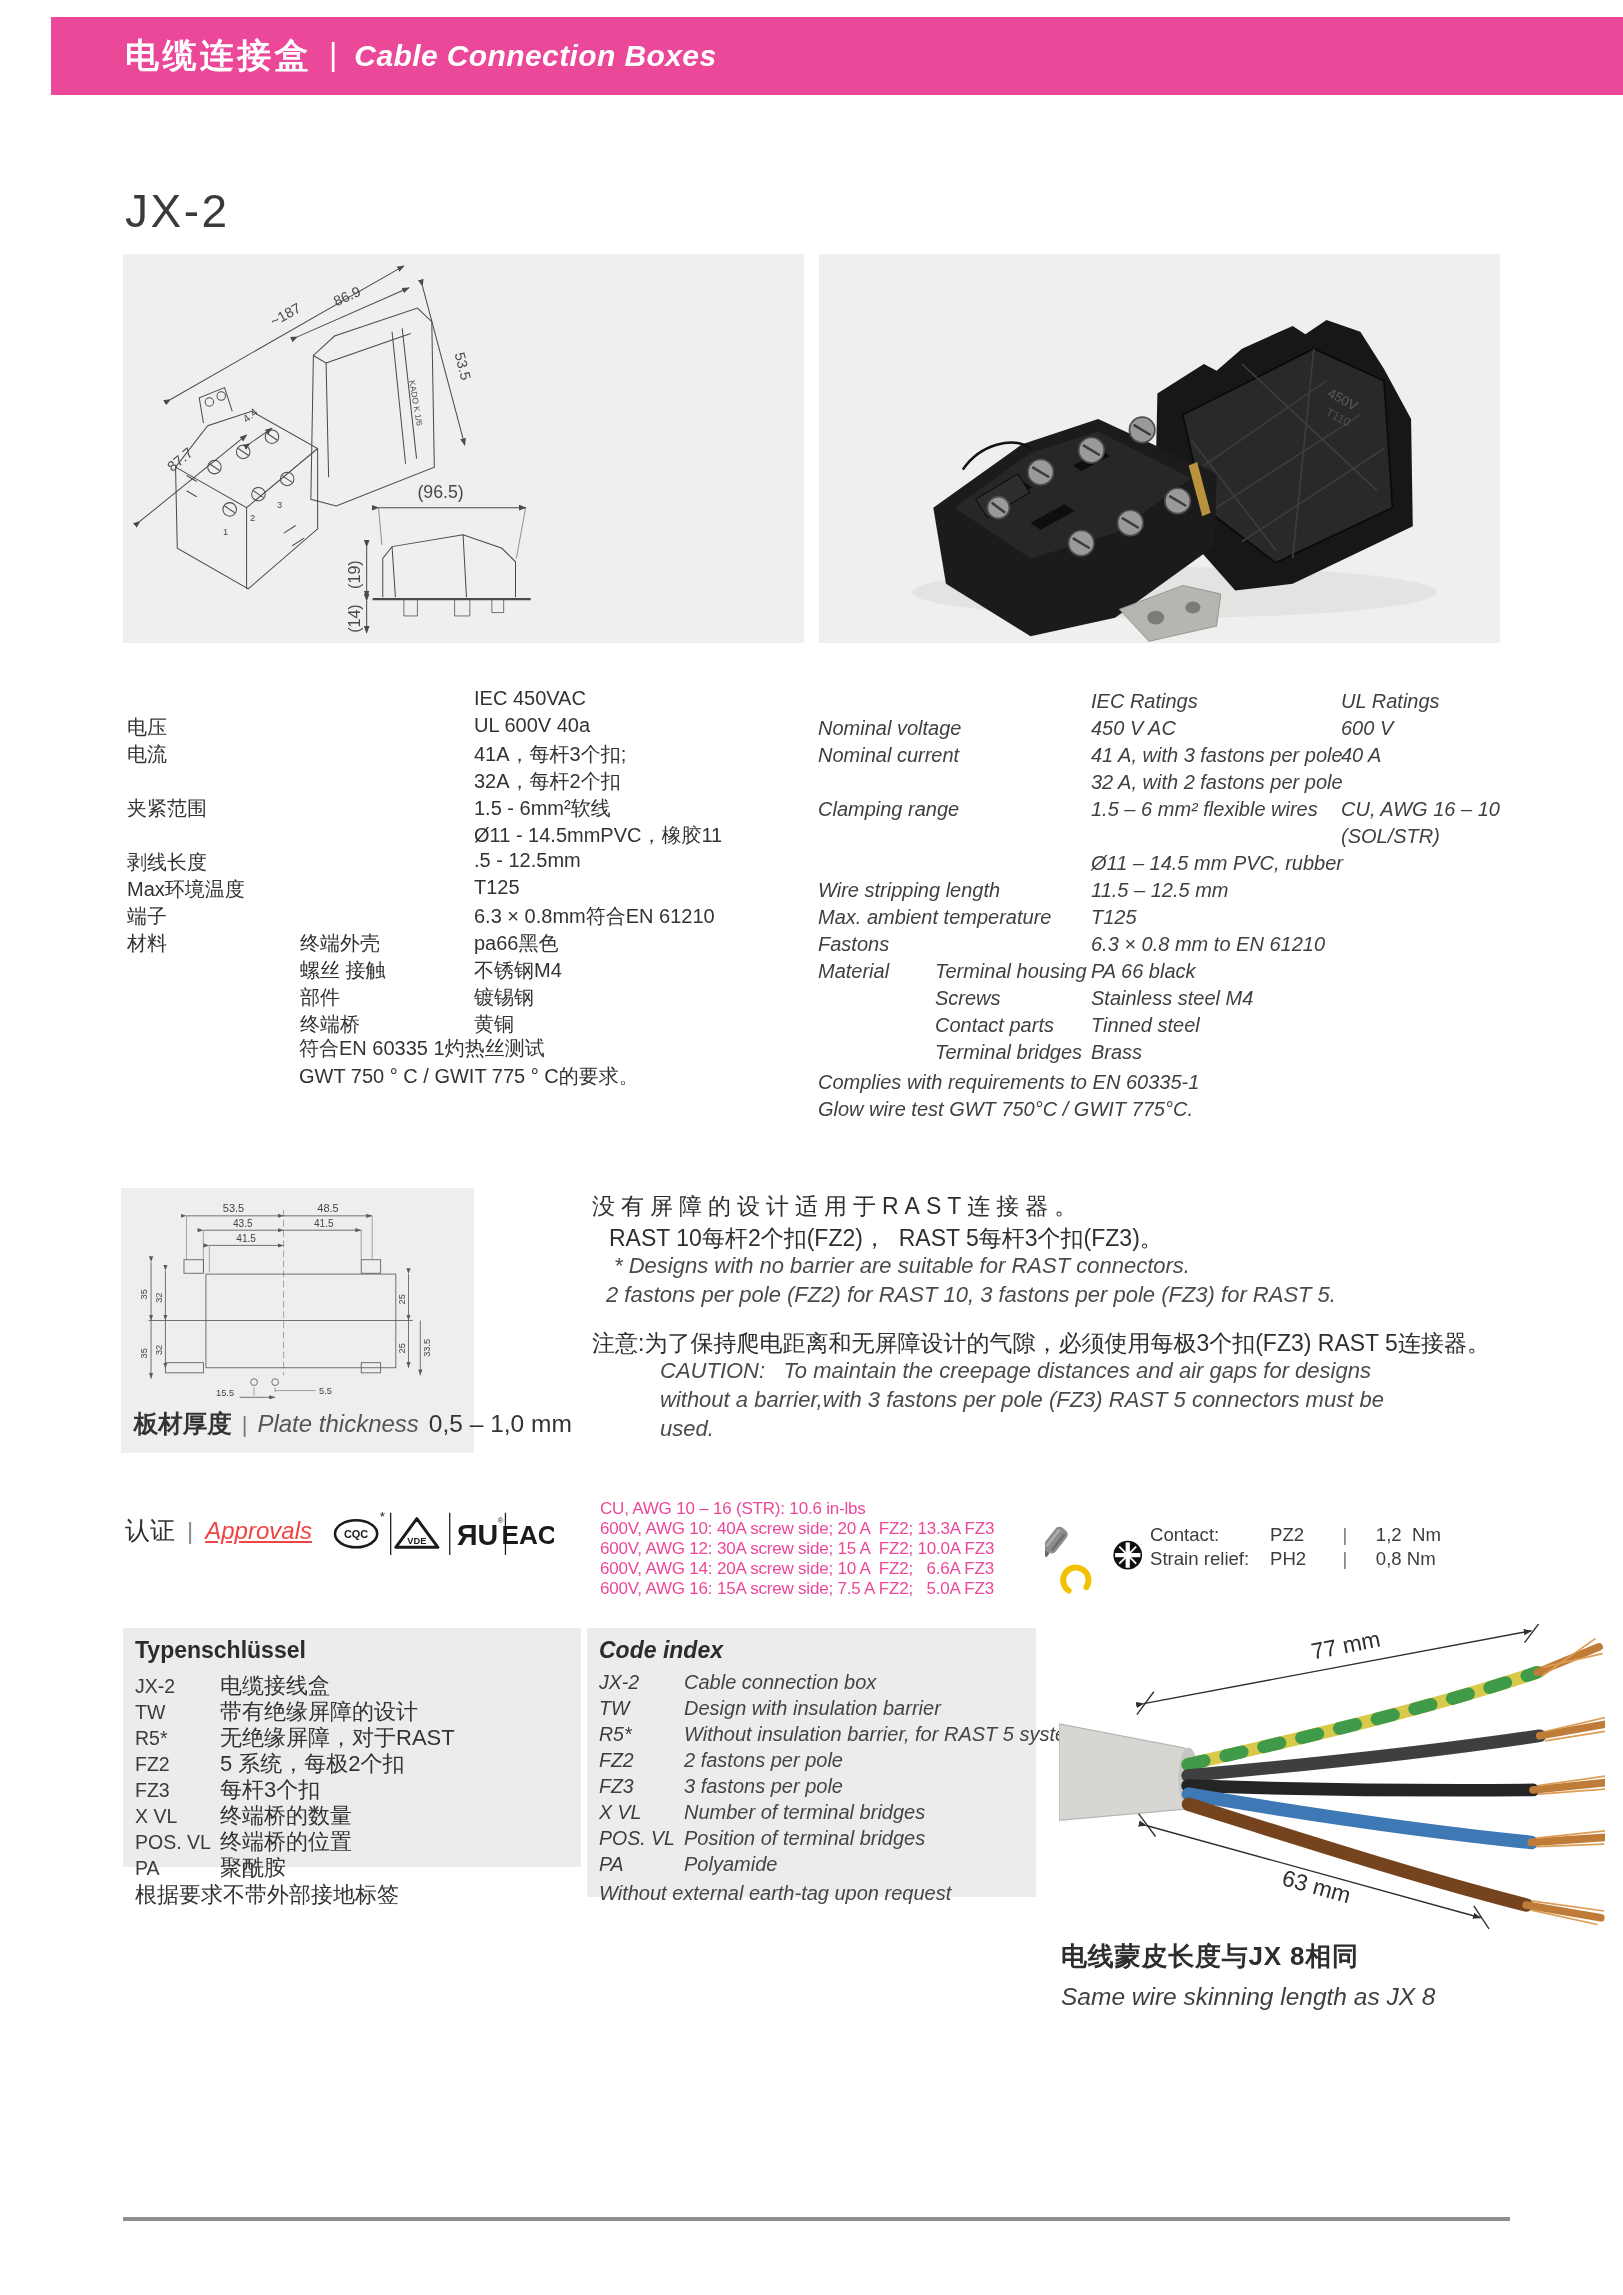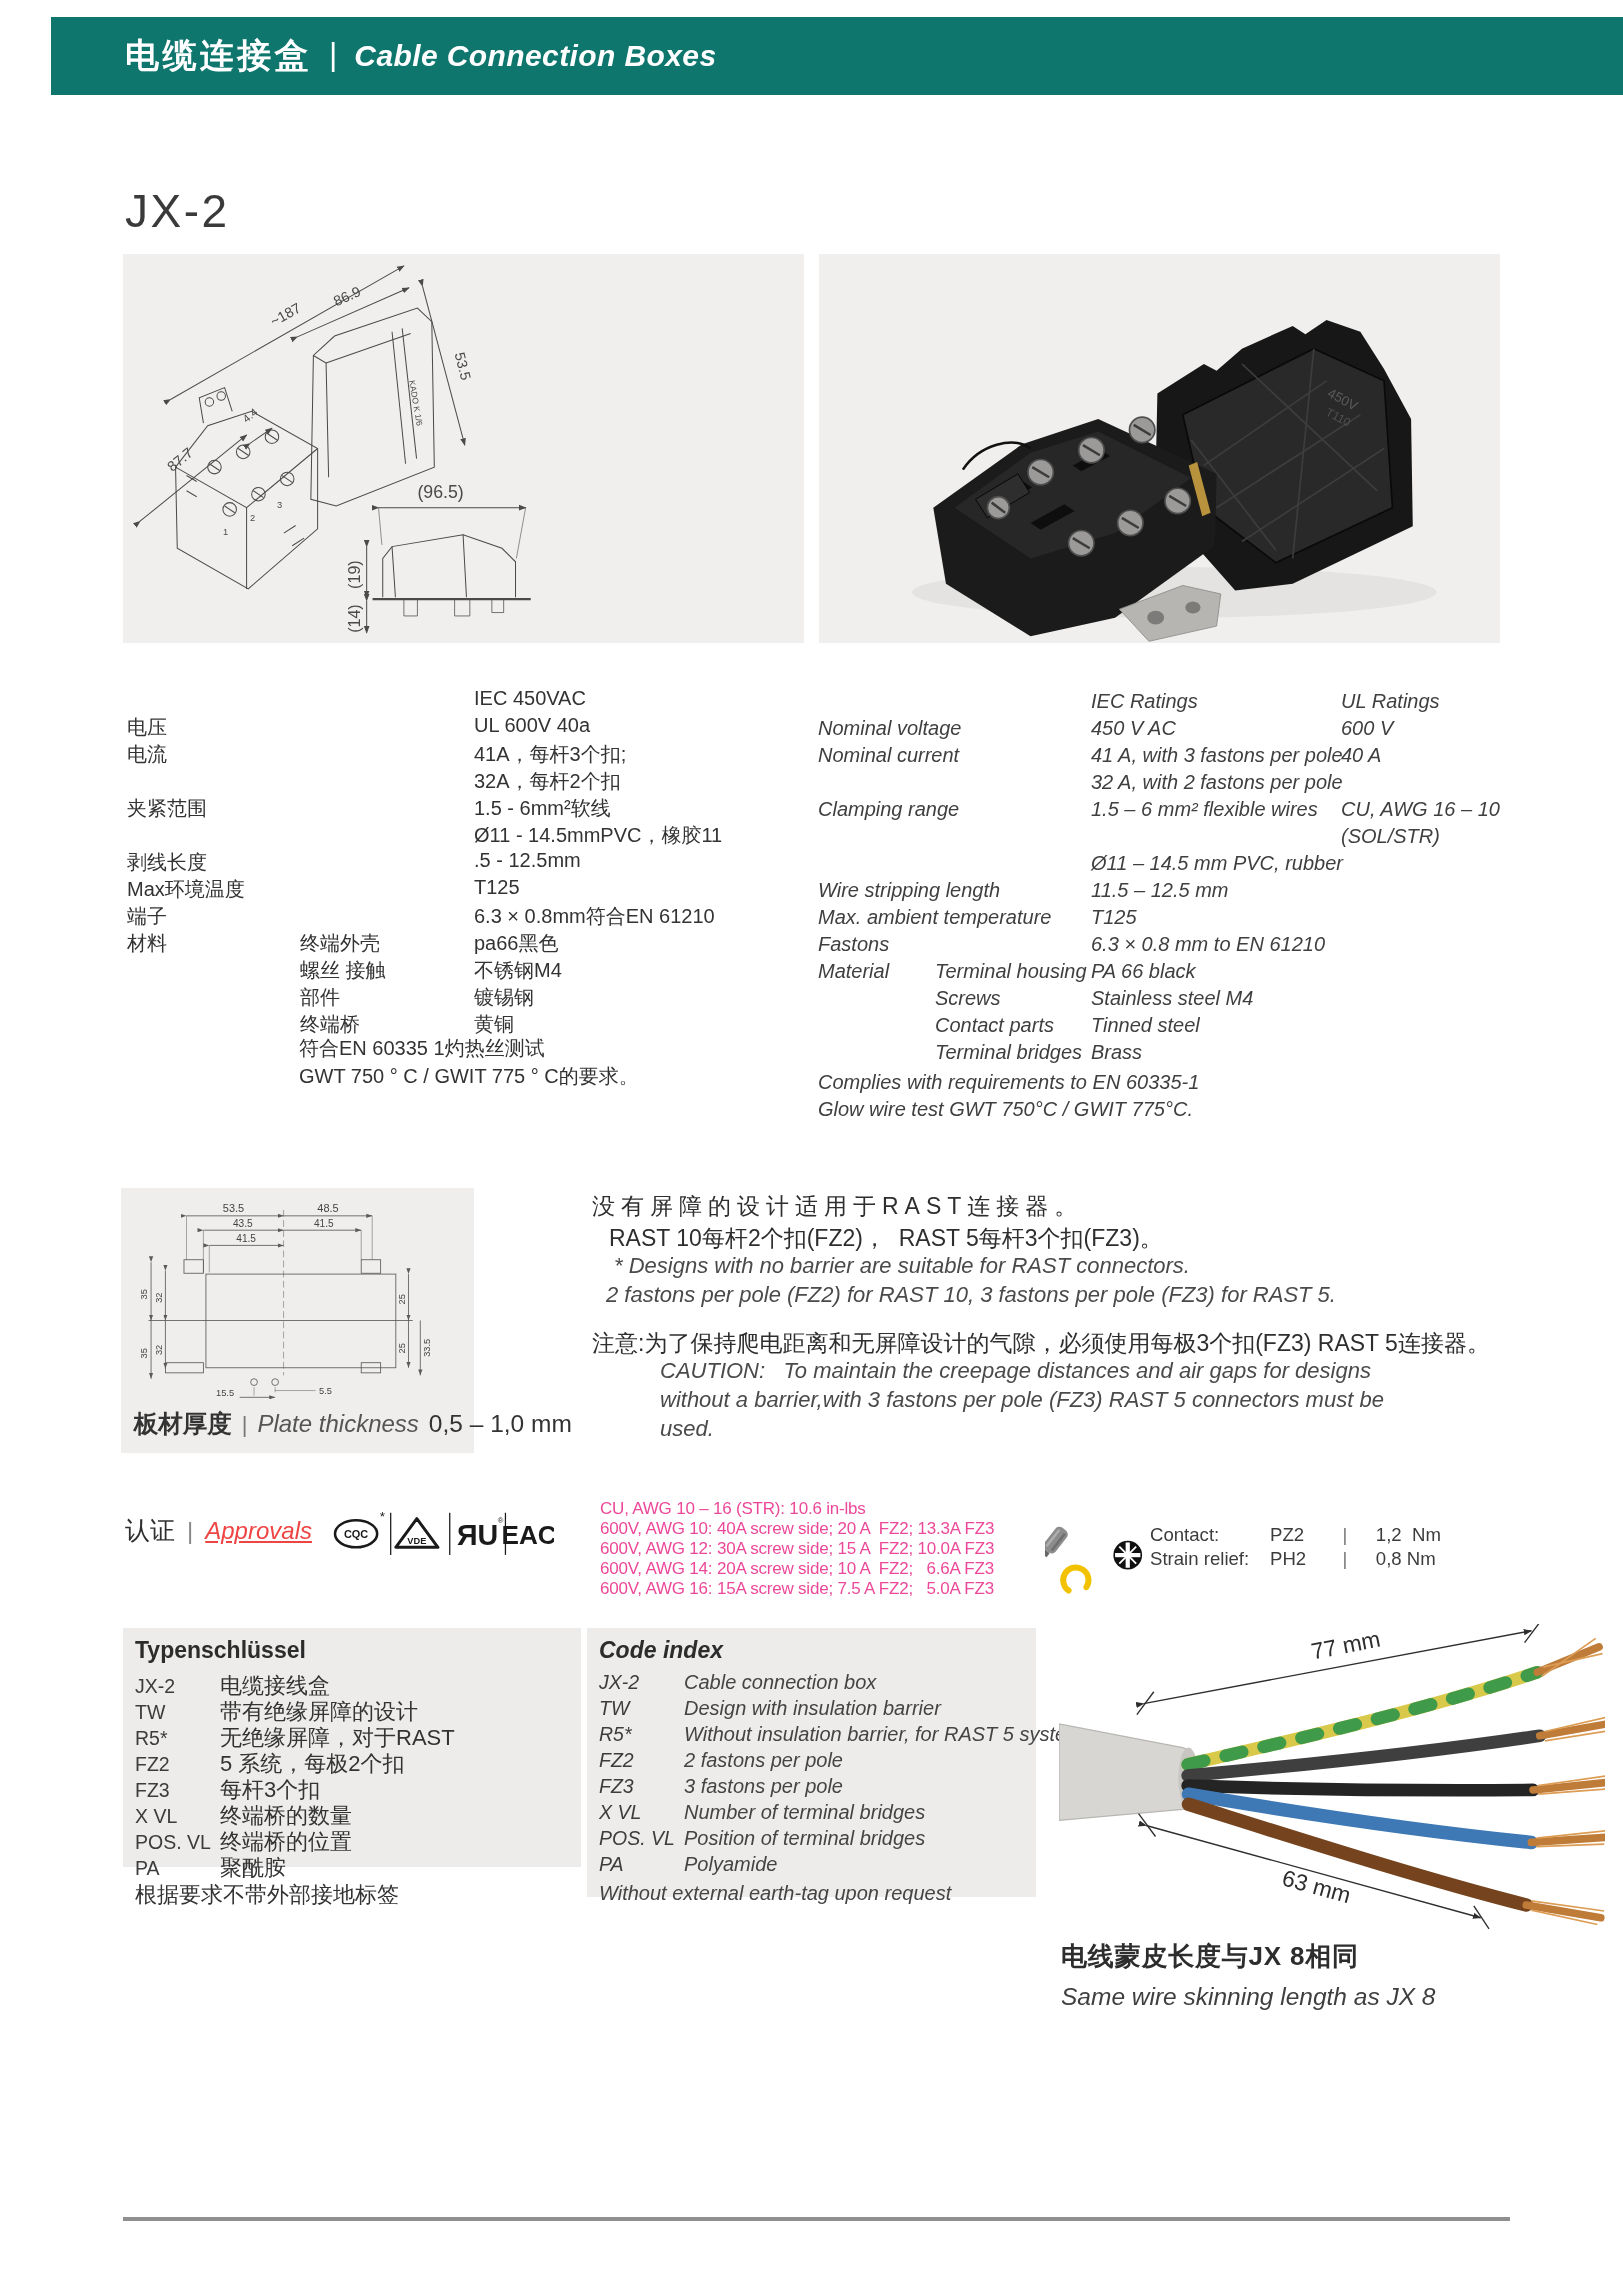--- a/index.html
+++ b/index.html
@@ -1,19 +1,19 @@
 <!DOCTYPE html>
 <html style="font-size:13.5px"><head>
 <meta charset="utf-8">
 <style>
   html,body{margin:0;padding:0;background:#fff;}
   body{width:1624px;height:2295px;position:relative;font-family:"Liberation Sans",sans-serif;color:#3b3b3b;overflow:hidden;}
   .abs{position:absolute;}
   
-  .header{left:51px;top:17px;width:1573px;height:78px;background:#0f766e;display:flex;align-items:center;padding-left:74px;box-sizing:border-box;color:#fff;}
+  .header{left:51px;top:17px;width:1573px;height:78px;background:#ec4899;display:flex;align-items:center;padding-left:74px;box-sizing:border-box;color:#fff;}
   .header .zh{font-size:34px;font-weight:700;letter-spacing:3.4px;}
   .header .sep{font-size:32px;font-weight:300;margin:0 17px 3.4px 17px;}
   .header .en{font-size:30px;font-weight:700;font-style:italic;letter-spacing:0.4px;}
   .page-title{left:125px;top:184px;font-size:46px;color:#3a3a3a;letter-spacing:2.5px;}
   .panel{background:#f0efee;}
   .panel1{left:123px;top:254px;width:681px;height:389px;}
   .panel2{left:819px;top:254px;width:681px;height:389px;}
   
   .speccol .ln{height:27px;font-size:20px;white-space:nowrap;color:#333;}
   .encol .ln{height:27px;font-size:20px;font-style:italic;color:#3f3f3f;white-space:nowrap;}

